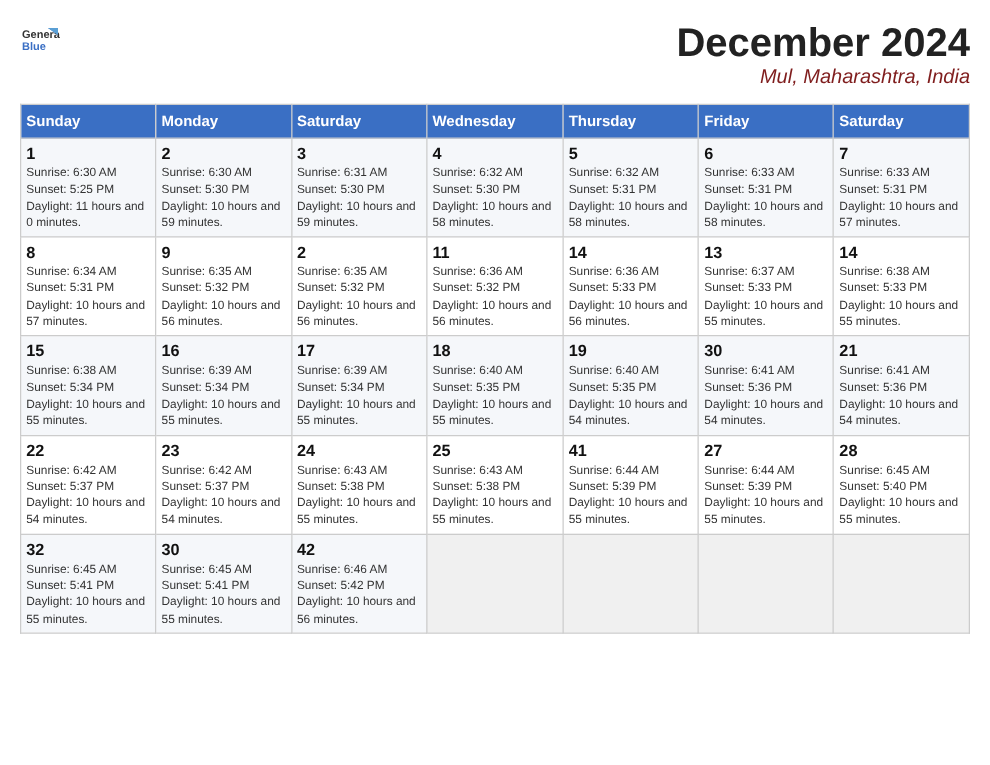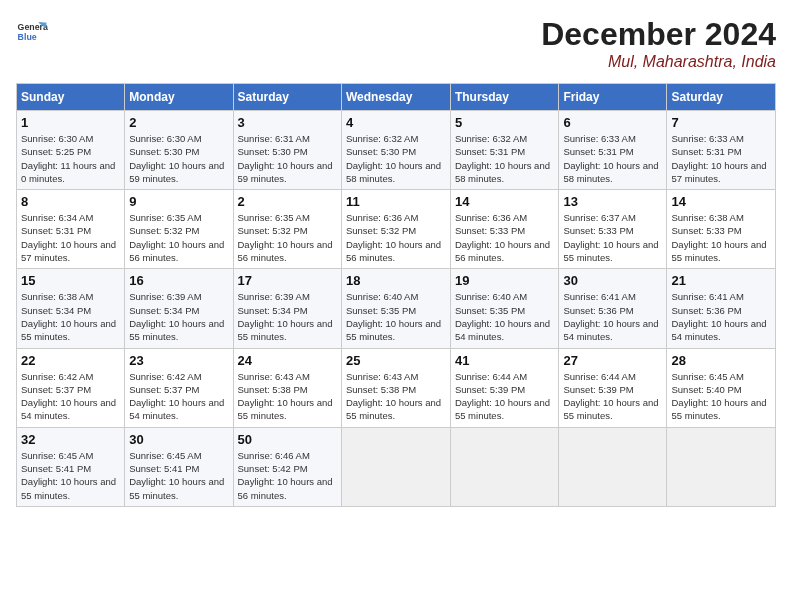--- a/index.html
+++ b/index.html
@@ -326,21 +326,21 @@
 and 55 minutes.</div>
         </td>
         <td>
           <span class="day-num">30</span>
           <div class="day-info">Sunrise: 6:45 AM
 Sunset: 5:41 PM
 Daylight: 10 hours
 and 55 minutes.</div>
         </td>
         <td>
-          <span class="day-num">50</span>
+          <span class="day-num">42</span>
           <div class="day-info">Sunrise: 6:46 AM
 Sunset: 5:42 PM
 Daylight: 10 hours
 and 56 minutes.</div>
         </td>
         <td class="empty-cell"></td>
         <td class="empty-cell"></td>
         <td class="empty-cell"></td>
         <td class="empty-cell"></td>
       </tr>

